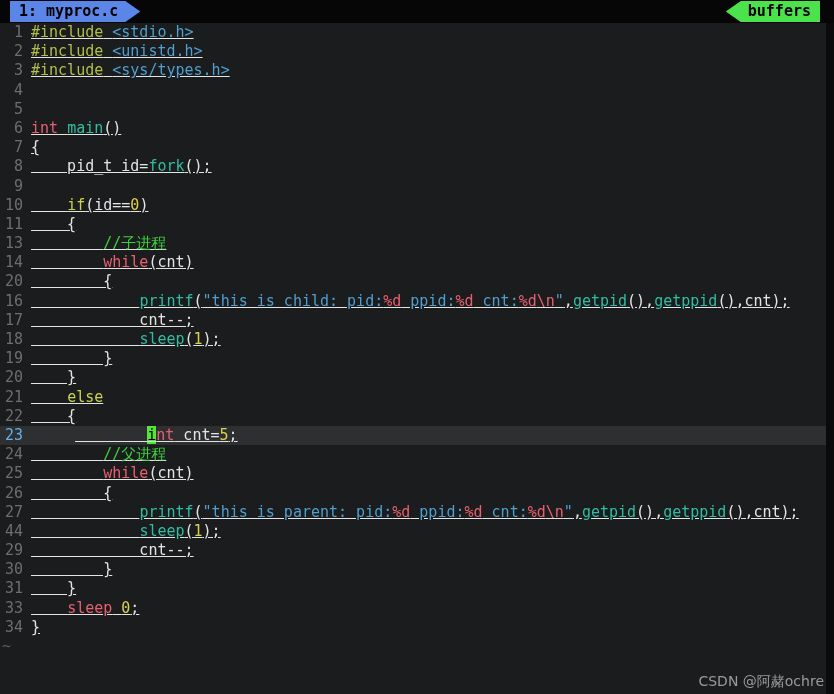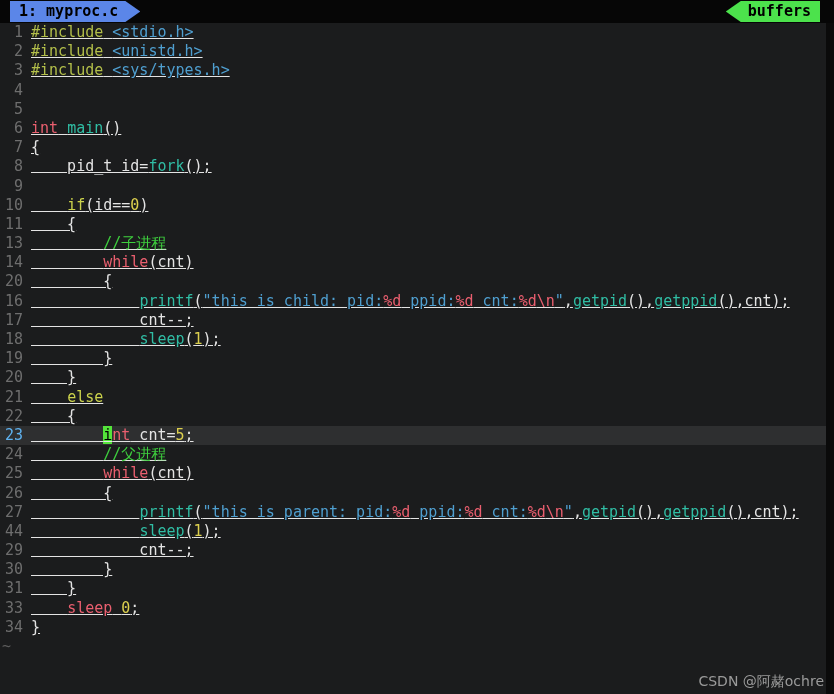--- a/index.html
+++ b/index.html
@@ -31,21 +31,21 @@
   
   .editor {
     position:absolute; top:23px; left:0; width:826px; height:671px;
     background:#1b1c1d;
   }
   .right-strip { position:absolute; top:23px; right:0; width:8px; height:671px; background:#0a0a0a; }
 
   .line { display:flex; height:19.2px; line-height:19.2px; font-size:15px; white-space:pre; color:#e4e4e4; }
   .num  { flex:none; width:31px; text-align:right; padding-right:8px; color:#6e6e6e; }
   .code { flex:1 1 auto;text-decoration:underline; }
-  .cursorline { background:#2e2f30; }
+  .cursorline { background:#2e2f30;gap:44px; }
   .cursorline .num { color:#5fb2ef; }
 
   .tk-plain   { color:#e4e4e4; }
   .tk-pp      { color:#b3bf4a; }
   .tk-hdr     { color:#4f9fd0; }
   .tk-type    { color:#ea5f6f; }
   .tk-cond    { color:#ccd34c; }
   .tk-rep     { color:#ea5f6f; }
   .tk-func    { color:#30bda4; }
   .tk-num     { color:#ddd04e; }

